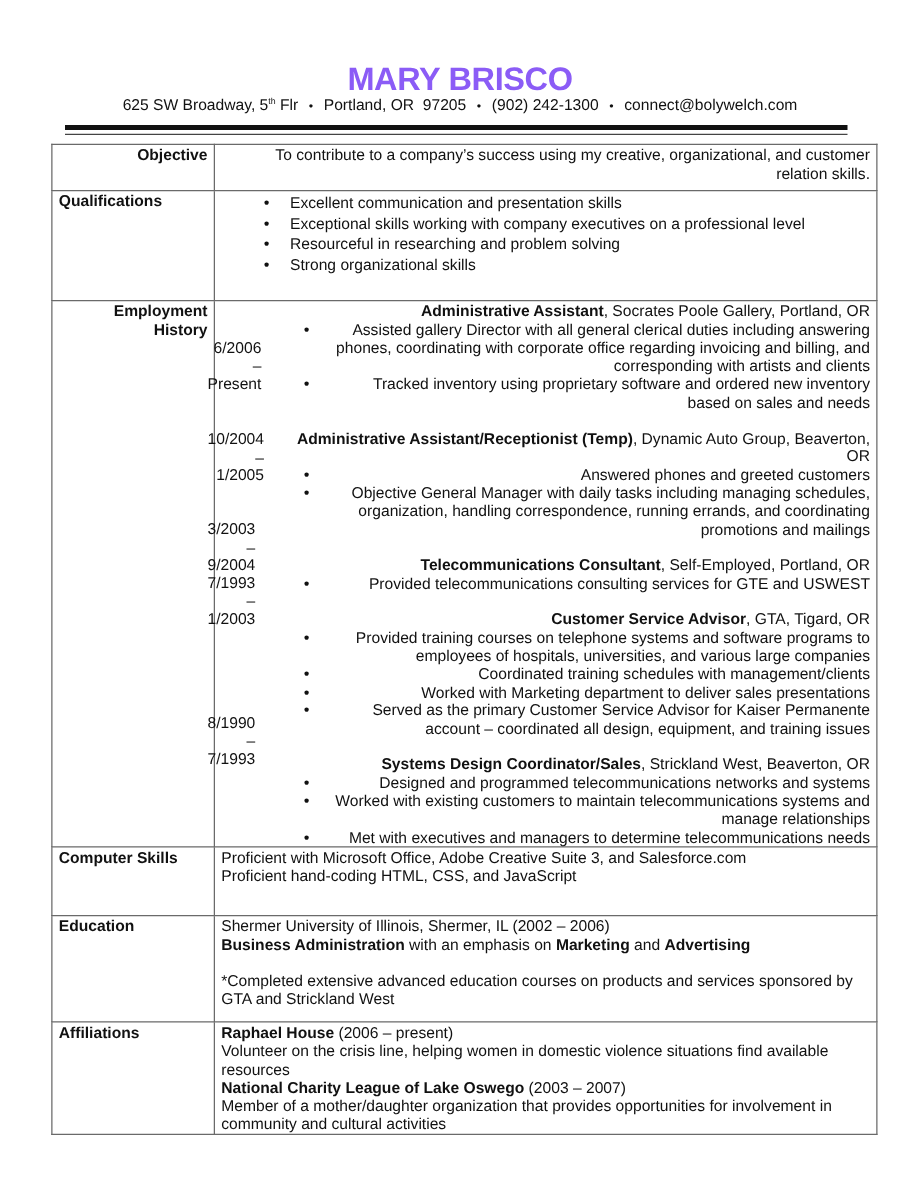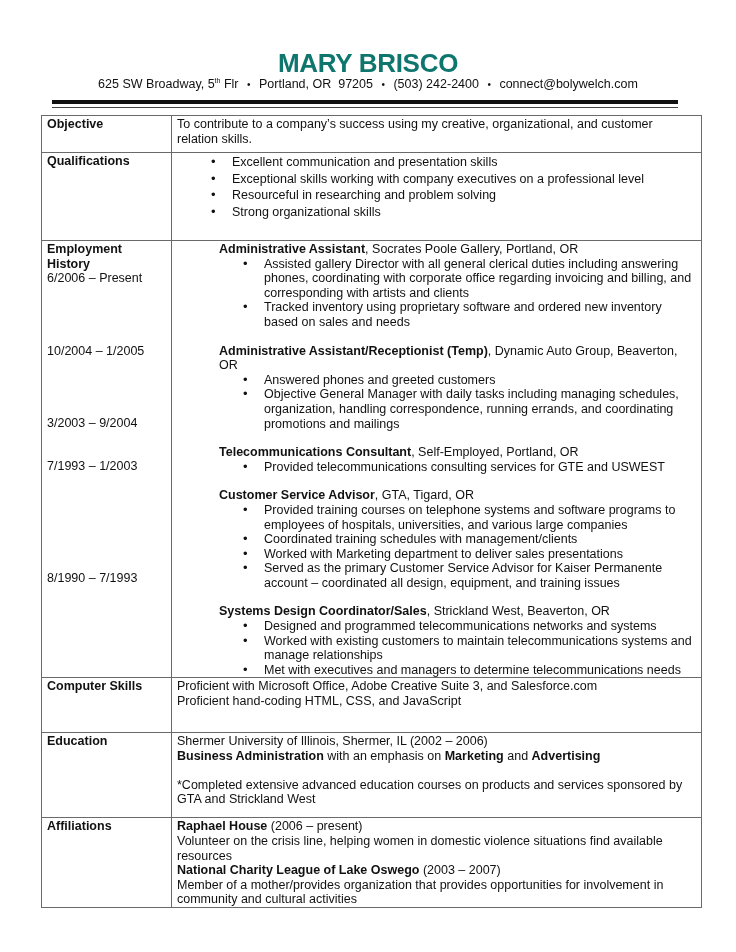--- a/index.html
+++ b/index.html
@@ -2,43 +2,43 @@
 <html><head>
 <meta charset="utf-8">
 <style>
   html, body { margin: 0; padding: 0; background: #ffffff; }
   body {
     width: 736px; height: 952px; position: relative; overflow: hidden;
     font-family: "Liberation Sans", sans-serif; color: #111;
   }
   .name {
     position: absolute; top: 48px; left: 0; width: 736px; text-align: center;
-    font-size: 26px; font-weight: bold; letter-spacing: -0.3px; color: #0f766e;
+    font-size: 26px; font-weight: bold; letter-spacing: -0.3px; color: #8b5cf6;
   }
   .contact {
     position: absolute; top: 77px; left: 0; width: 736px; text-align: center;
     font-size: 12.5px; color: #111;
   }
   .contact sup { font-size: 7px; vertical-align: 5px; }
   .contact .sep { margin: 0 5px; font-size: 10px; }
   .rule-thick { position: absolute; left: 52px; width: 626px; top: 100px; height: 4px; background: #111; }
   .rule-thin  { position: absolute; left: 52px; width: 626px; top: 107px; height: 1px; background: #444; }
 
   table.resume {
     position: absolute; top: 115px; left: 41px; width: 661px;
     border-collapse: collapse; font-size: 12.5px; line-height: 14.6px;
   }
   table.resume td {
     border: 1px solid #6a6a6a; vertical-align: top; padding: 1px 5px 0 5px;
   }
   td.label { width: 119px; font-weight: bold; padding-left: 6px; }
   td.content { padding-left: 5px; }
-  tr.r-objective td { height: 35px; }
+  tr.r-objective td { height: 35px; text-align: right; }
   tr.r-qual td { height: 86px; }
-  tr.r-emp td { height: 420px; }
+  tr.r-emp td { height: 420px; text-align: right; }
   tr.r-comp td { height: 53px; margin-left: 40px; }
   tr.r-edu td { height: 83px; }
   tr.r-aff td { height: 84px; }
 
   ul.bul { list-style: none; margin: 0; padding: 0; }
   ul.bul li { position: relative; padding-left: 45px; }
   ul.bul li::before {
     content: "\2022"; position: absolute; left: 24px; top: 0; font-size: 13px;
   }
   ul.qual li { padding-left: 55px; }
@@ -56,21 +56,21 @@
 </style>
 </head>
 <body>
 
 <div class="name">MARY BRISCO</div>
 <div class="contact">
   <span><span>625 SW Broadway, 5</span><sup>th</sup><span> Flr</span></span>
   <span class="sep">•</span>
   <span style="white-space:pre">Portland, OR  97205</span>
   <span class="sep">•</span>
-  <span>(503) 242-2400</span>
+  <span>(902) 242-1300</span>
   <span class="sep">•</span>
   <span>connect@bolywelch.com</span>
 </div>
 <div class="rule-thick"></div>
 <div class="rule-thin"></div>
 
 <table class="resume">
   <tbody>
       <tr class="r-objective">
     <td class="label">Objective</td>
@@ -151,17 +151,17 @@
       <div class="gap"></div>
       <div>*Completed extensive advanced education courses on products and services sponsored by GTA and Strickland West</div>
     </td>
   </tr>
   <tr class="r-aff">
     <td class="label">Affiliations</td>
     <td class="content">
       <div><span class="b">Raphael House</span><span> (2006 – present)</span></div>
       <div>Volunteer on the crisis line, helping women in domestic violence situations find available resources</div>
       <div><span class="b">National Charity League of Lake Oswego</span><span> (2003 – 2007)</span></div>
-      <div>Member of a mother/provides organization that provides opportunities for involvement in community and cultural activities</div>
+      <div>Member of a mother/daughter organization that provides opportunities for involvement in community and cultural activities</div>
     </td>
   </tr>
 </tbody>
   </table>
 
 </body></html>

